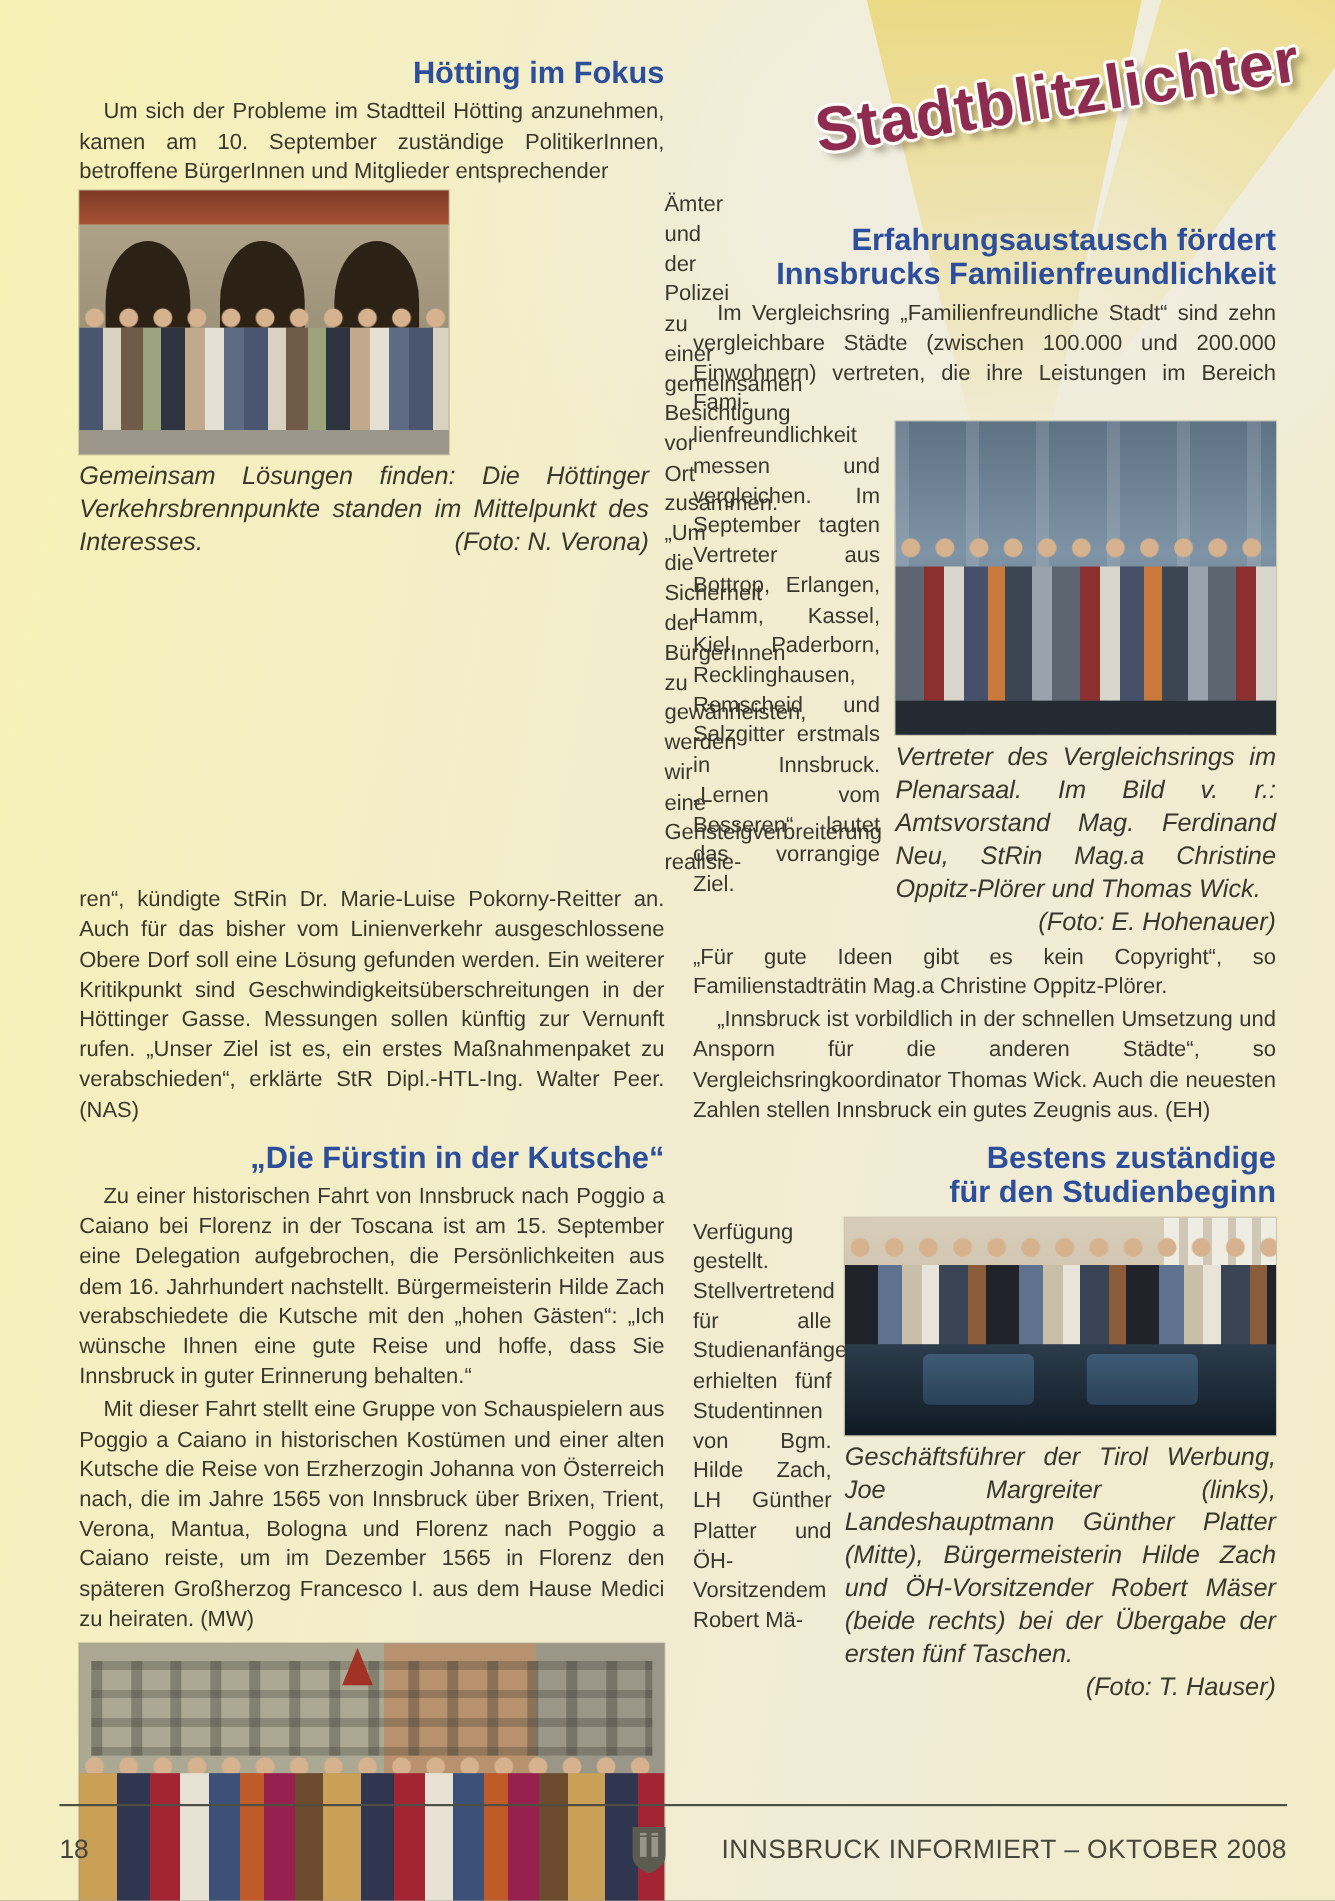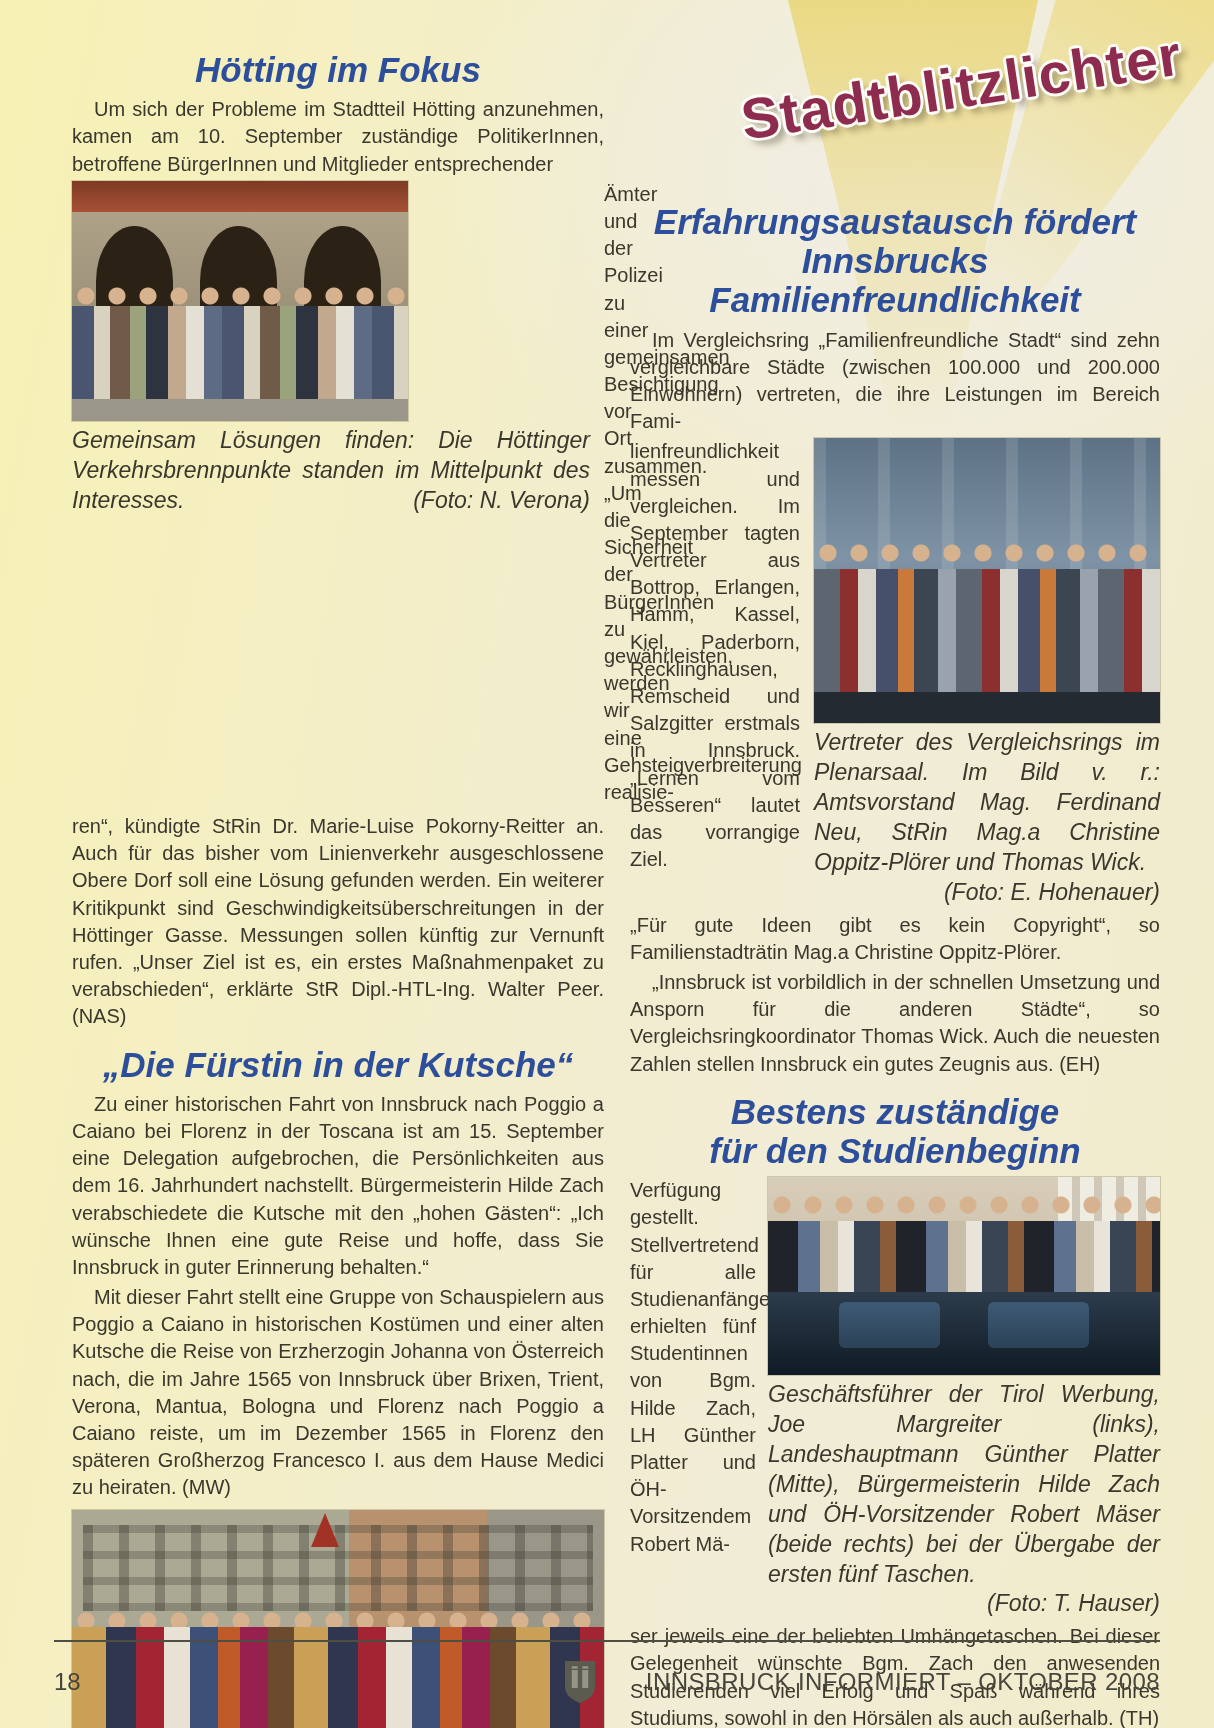--- a/index.html
+++ b/index.html
@@ -23,22 +23,22 @@
     transform:rotate(-8.5deg);transform-origin:center;
     font-size:57px;font-weight:bold;letter-spacing:1px;color:#8e2c4f;
     text-shadow:
       2px 2px 0 #fdfcf6,-2px 2px 0 #fdfcf6,2px -2px 0 #fdfcf6,-2px -2px 0 #fdfcf6,
       3px 0 0 #fdfcf6,-3px 0 0 #fdfcf6,0 3px 0 #fdfcf6,0 -3px 0 #fdfcf6,
       6px 7px 7px rgba(70,55,30,.45);
   }
   .cols{position:relative;z-index:2;display:flex;gap:26px;padding:50px 54px 0 72px;}
   .col-left{width:532px;flex:none;}
   .col-right{width:530px;flex:none;}
-  .headline{color:#2c4e9b;font-size:35px;line-height:1.12;font-weight:bold;text-align:center;
-    margin:14px 0 7px;white-space:pre-line;font-style:italic;}
+  .headline{color:#2c4e9b;font-size:28px;line-height:1.12;font-weight:bold;text-align:right;
+    margin:14px 0 7px;white-space:pre-line;}
   .headline.first{margin-top:0;}
   p.body{font-size:20px;line-height:1.36;text-align:justify;margin:0 0 3px;}
   .indent{text-indent:22px;}
   .wrap-row{display:flex;margin:3px 0 4px;}
   .wrap-row .gap{width:14px;flex:none;}
   .narrow{flex:1;min-width:0;}
   figure{margin:0;}
   .photo{position:relative;overflow:hidden;box-shadow:0 0 0 1px rgba(95,85,60,.25);}
   .cap{font-style:italic;font-size:23px;line-height:1.3;margin-top:5px;text-align:justify;}
   .credit{float:right;white-space:nowrap;margin-left:14px;}
@@ -82,21 +82,21 @@
   .photoD .win{left:2%;right:2%;top:4%;height:22%;
     background:
       repeating-linear-gradient(90deg,rgba(55,55,45,.35) 0 10px,rgba(0,0,0,0) 10px 36px),
       repeating-linear-gradient(0deg,rgba(55,55,45,.28) 0 8px,rgba(0,0,0,0) 8px 26px);}
   .photoD .spire{left:45%;top:1%;width:0;height:0;border-left:14px solid transparent;
     border-right:14px solid transparent;border-bottom:34px solid #a33226;}
   .photoD .crowd{left:0;right:0;top:30%;height:46%;
     background:repeating-linear-gradient(90deg,#c9a055 0 34px,#30364f 34px 64px,#a32432 64px 92px,#e7e2d4 92px 118px,#3c5078 118px 146px,#c05a28 146px 168px,#97204e 168px 196px,#6b4a2e 196px 222px);}
   .photoD .heads{top:26%;}
   
-  .footer{position:absolute;left:54px;right:54px;bottom:22px;z-index:2;}
+  .footer{position:absolute;left:54px;right:44px;bottom:22px;z-index:2;}
   .footer-line{border-top:2px solid #4f4e43;}
   .footer-row{display:flex;align-items:center;margin-top:16px;}
   .page-number{font-size:24px;color:#45443a;}
   .spacer{flex:1;}
   .crest{width:36px;height:48px;display:block;}
   .footer-title{font-size:24px;color:#47463c;letter-spacing:.4px;margin-left:48px;}
 </style>
 </head>
 <body>
 
@@ -201,21 +201,20 @@
               <div class="shape bag b2"></div>
             </div>
           </div>
           <figcaption class="cap">
             <span>Geschäftsführer der Tirol Werbung, Joe Margreiter (links), Landeshauptmann Günther Platter (Mitte), Bürgermeisterin Hilde Zach und ÖH-Vorsitzender Robert Mäser (beide rechts) bei der Übergabe der ersten fünf Taschen.</span>
             <span class="credit">(Foto: T. Hauser)</span>
           </figcaption>
         </figure>
       </div>
 
-      <p class="body">ser jeweils eine der beliebten Umhängetaschen. Bei dieser Gelegenheit wünschte Bgm. Zach den anwesenden Studierenden viel Erfolg und Spaß während ihres Studiums, sowohl in den Hörsälen als auch außerhalb. (TH)</p>
     </div>
   </div>
 
   <div class="footer">
     <div class="footer-line"></div>
     <div class="footer-row">
       <span class="page-number">18</span>
       <span class="spacer"></span>
       <svg class="crest" viewBox="0 0 24 30" aria-hidden="true">
         <path d="M2 1h20v17c0 6-5 9-10 11C7 27 2 24 2 18z" fill="#5c5b50"></path>

